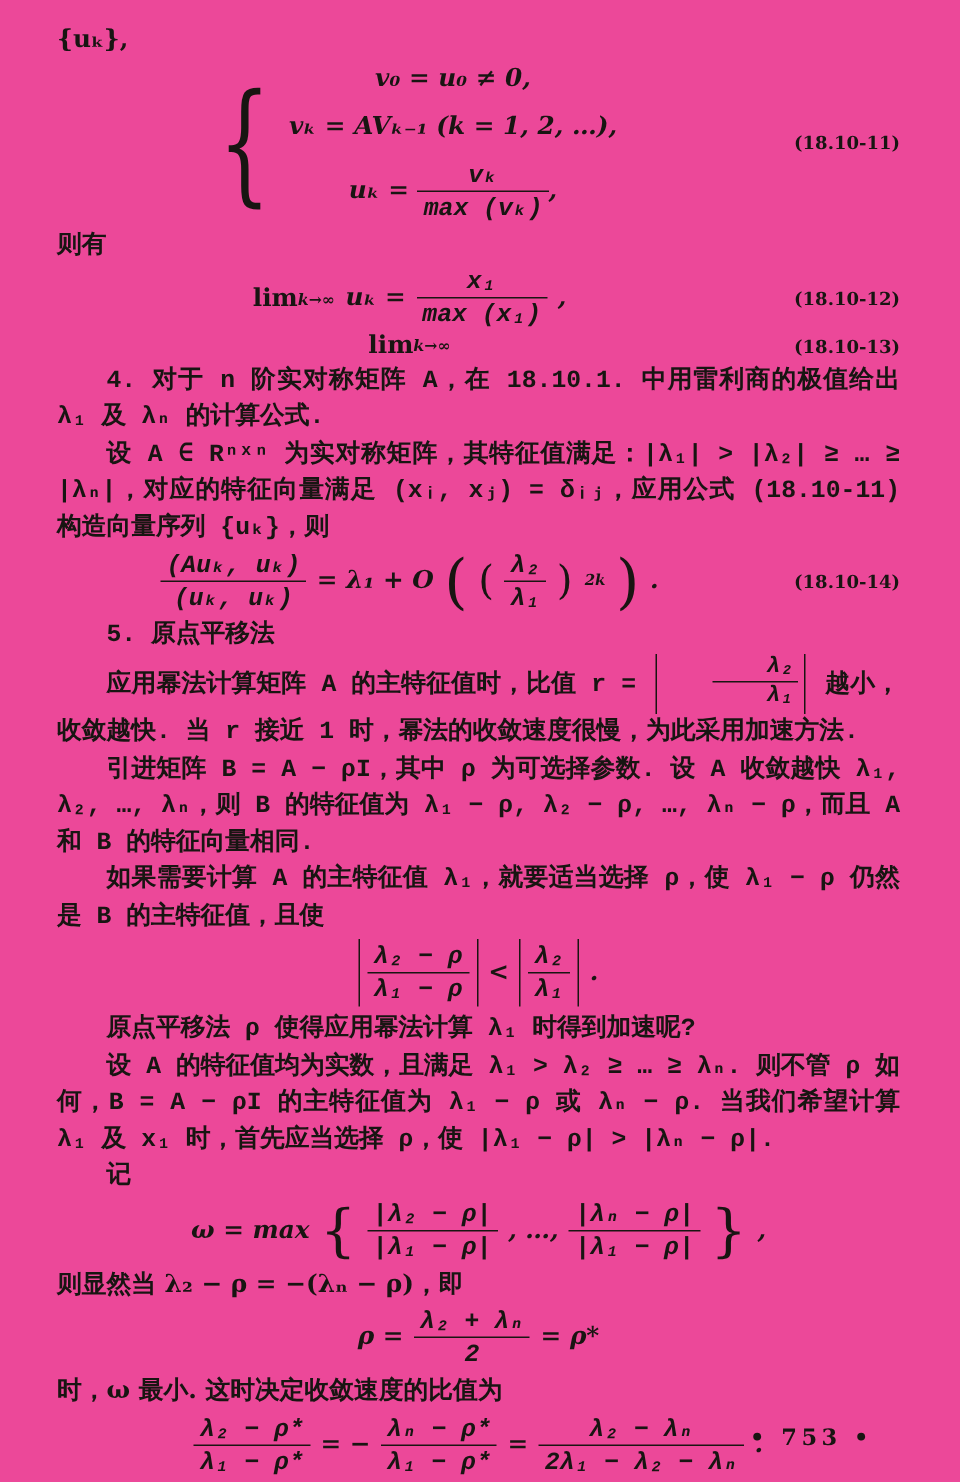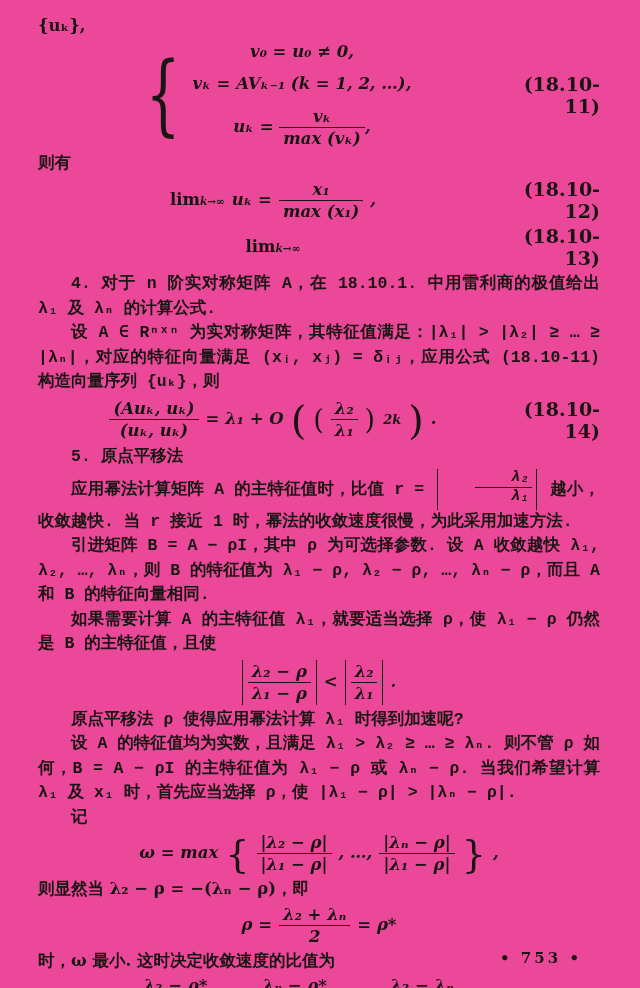--- a/index.html
+++ b/index.html
@@ -13,43 +13,43 @@
     overflow:hidden;
   }
   p { margin:0; font-size:16.5px; line-height:24.5px; text-align:justify; }
   .indent { text-indent:2em;font-family:Liberation Mono, monospace; }
   .mt { margin-top:3px; }
 
   
   .eqrow { display:flex; align-items:center; margin:3px 0; }
   .eqmain { flex:1; display:flex; justify-content:center; align-items:center;
             gap:7px; font-style:italic; font-size:16.5px; line-height:1.25; }
-  .eqlabel { flex:0 0 92px; text-align:right; font-style:normal; font-size:19px; }
-
-  .frac { display:inline-block; vertical-align:middle; text-align:center; }
+  .eqlabel { flex:0 0 92px; text-align:right; font-style:normal; font-size:12px; }
+
+  .frac { display:inline-block; vertical-align:middle; text-align:center;font-family:Liberation Mono, monospace; }
   .frac .num { display:block; padding:0 4px 1px; line-height:19px; }
   .frac .den { display:block; border-top:1.6px solid #181512; padding:1px 4px 0; line-height:19px; }
 
   .sys { display:flex; align-items:center; gap:2px; }
   .sysbrace { font-style:normal; font-weight:400; font-size:88px; line-height:0;
               transform:scaleX(.62); display:inline-block; }
   .syslines { display:flex; flex-direction:column; align-items:center; gap:12px; }
   .sline { white-space:nowrap; }
 
   .lim { display:inline-flex; align-items:center;
          font-style:normal; line-height:1; vertical-align:middle; }
   .lim .limsub { font-size:10.5px; margin-top:2px; font-style:italic; }
 
   .abs { display:inline-block; border-left:1.7px solid #181512; border-right:1.7px solid #181512;
          padding:2px 5px; vertical-align:middle; }
 
   .bigp  { font-style:normal; font-weight:400; font-size:40px; line-height:0; vertical-align:middle; }
   .midp  { font-style:normal; font-weight:400; font-size:27px; line-height:0; vertical-align:middle; }
   .bigbrace { font-style:normal; font-weight:400; font-size:38px; line-height:0; vertical-align:middle; }
-  sup.exp { font-size:13px; vertical-align:18px; margin-left:1px; }
+  sup.exp { font-size:10px; vertical-align:18px; margin-left:1px; }
 
   .ifrac-wrap { display:inline-block; border-left:1.6px solid #181512; border-right:1.6px solid #181512;
                 padding:1px 4px; margin:0 3px; vertical-align:middle; font-style:italic; }
   .ifrac { display:inline-block; text-align:center; font-size:15px; }
   .ifrac .num { display:block; padding:0 3px 1px; line-height:16px; }
   .ifrac .den { display:block; border-top:1.5px solid #181512; padding:1px 3px 0; line-height:16px; }
 
   .pageno { position:absolute; right:58px; bottom:21px; font-size:15px;
             letter-spacing:3px; font-weight:700; }
 </style>

